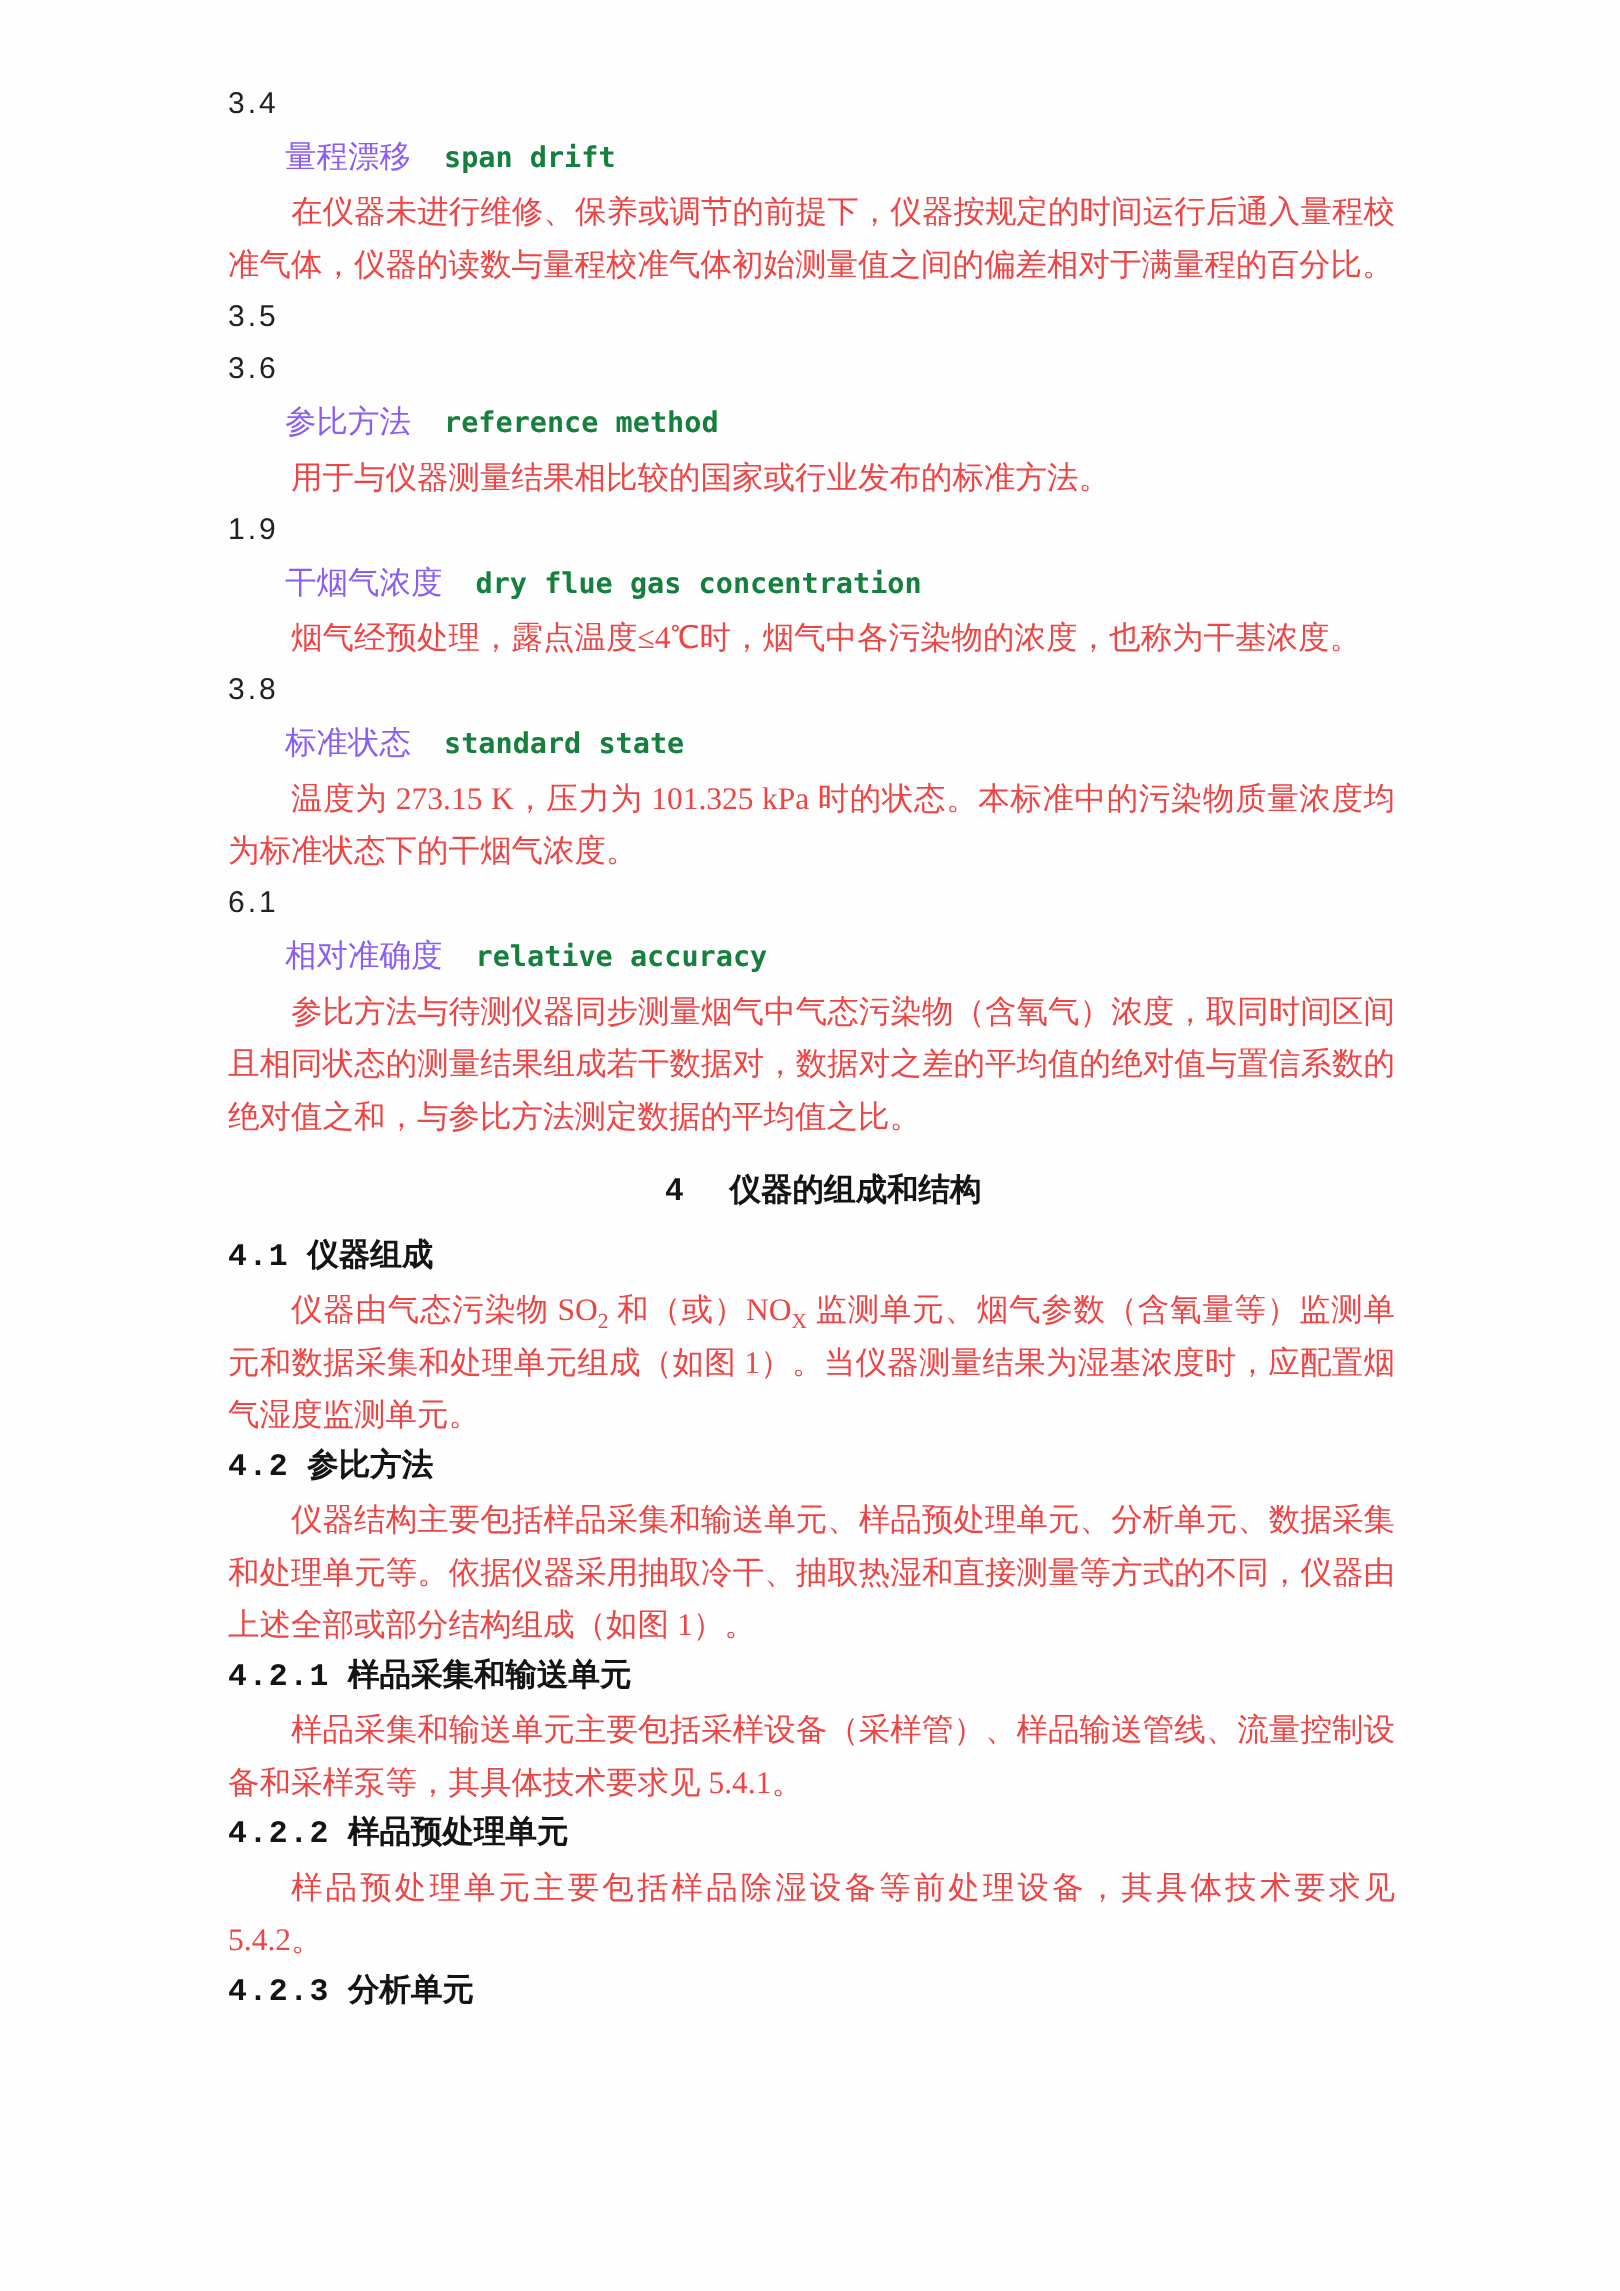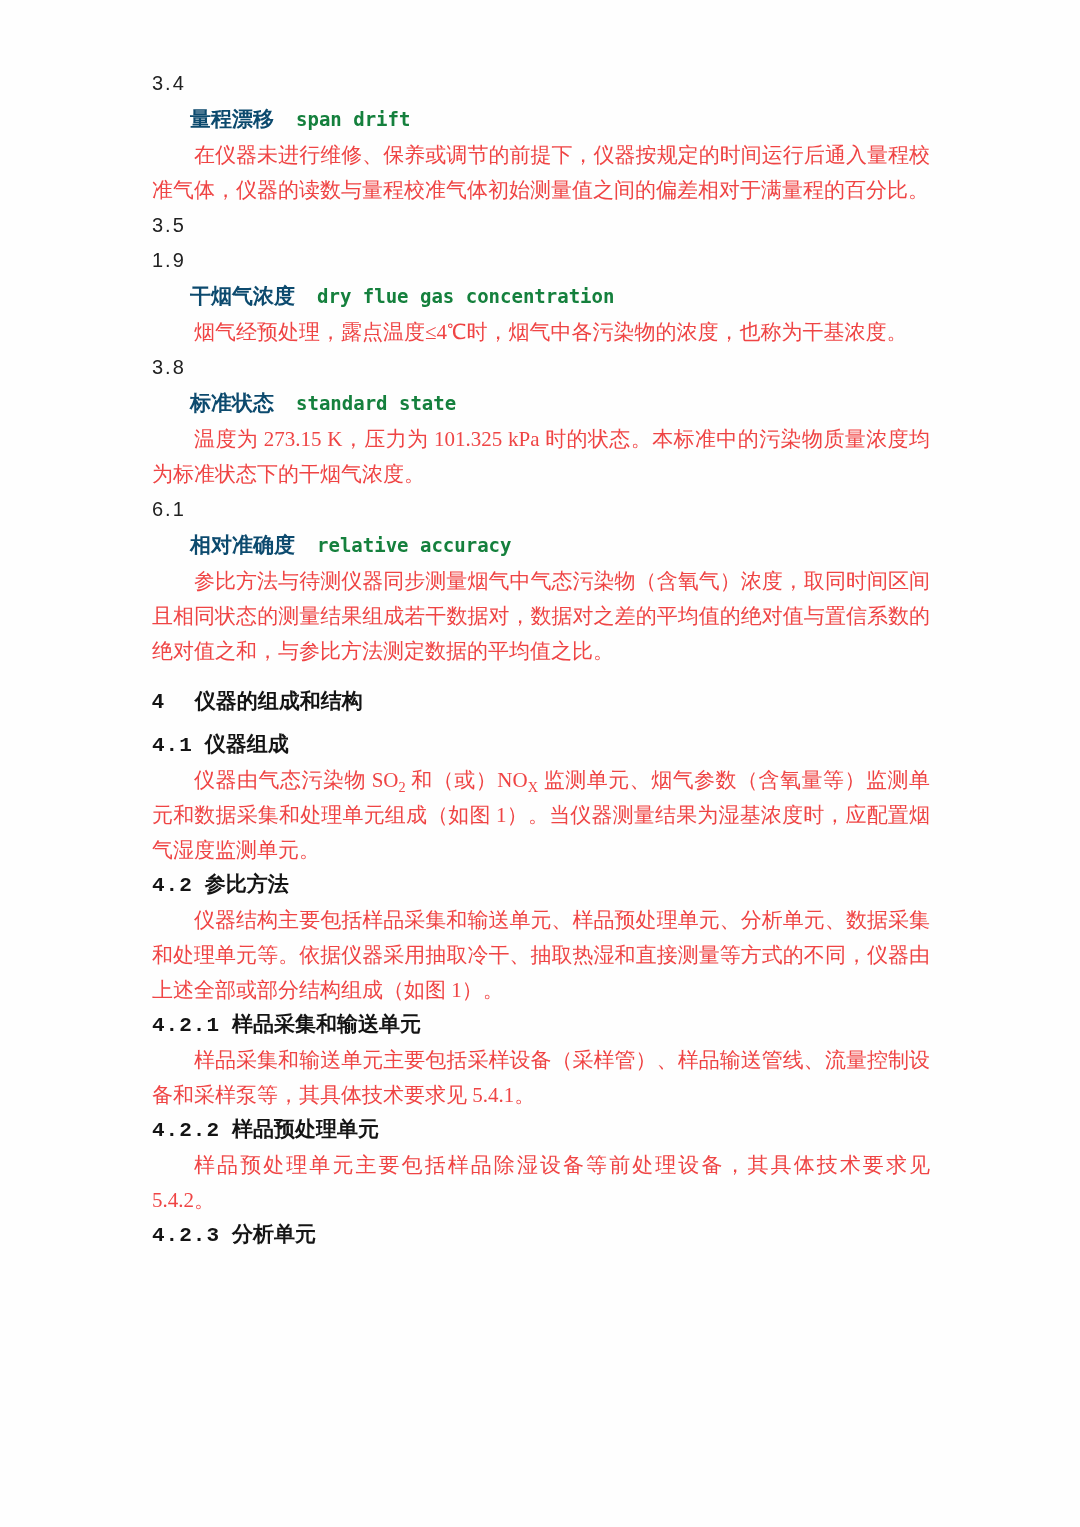--- a/index.html
+++ b/index.html
@@ -7,42 +7,42 @@
     padding: 0;
     background: #ffffff;
   }
   .page {
     position: relative;
     width: 1080px;
     height: 1527px;
     background: #fefefe;
     color: #1c1c1c;
     box-sizing: border-box;
-    padding: 66px 150px 0 152px;
+    padding: 52px 150px 0 152px;
     overflow: hidden;
   }
   
   .sec-num {
     font-family: "Liberation Sans", sans-serif;
     font-size: 20px;
     line-height: 35px;
     letter-spacing: 2px;
     color: #222;
   }
   
   .term-line {
     padding-left: 38px;
     line-height: 35px;
     white-space: nowrap;
   }
   .term-zh {
     font-family: "Liberation Sans", sans-serif;
     font-size: 21px;
-    font-weight: bold;
-    color: #0c4a6e;
+    font-weight: normal;
+    color: #8b5cf6;
   }
   .term-en {
     font-family: "DejaVu Sans Mono", monospace;
     font-size: 19px;
     font-weight: 600;
     margin-left: 22px;
     color: #15803d;
   }
   
   .body-para {
@@ -57,22 +57,23 @@
   .body-para sub {
     font-size: 0.68em;
     line-height: 0;
   }
   
   .chapter-heading {
     font-family: "Liberation Sans", sans-serif;
     font-size: 21px;
     font-weight: bold;
     line-height: 35px;
-    margin: 14px 0 10px 0;
+    margin: 14px 0 10px 16px;
     color: #141414;
+    text-align: center;
   }
   .chapter-heading .ch-num {
     letter-spacing: 1px;
   }
   .chapter-heading .ch-title {
     margin-left: 30px;
   }
   
   .sub-heading {
     font-family: Liberation Mono, monospace;
@@ -97,20 +98,27 @@
     <div class="term-line">
       <span class="term-zh">量程漂移</span><span class="term-en">span drift</span>
     </div>
     <p class="body-para">在仪器未进行维修、保养或调节的前提下，仪器按规定的时间运行后通入量程校准气体，仪器的读数与量程校准气体初始测量值之间的偏差相对于满量程的百分比。</p>
   </section>
 
   <section>
     <div class="sec-num">3.5</div>
   </section>
 
+  <section>
+    <div class="sec-num">3.6</div>
+    <div class="term-line">
+      <span class="term-zh">参比方法</span><span class="term-en">reference method</span>
+    </div>
+    <p class="body-para">用于与仪器测量结果相比较的国家或行业发布的标准方法。</p>
+  </section>
 
   <section>
     <div class="sec-num">1.9</div>
     <div class="term-line">
       <span class="term-zh">干烟气浓度</span><span class="term-en">dry flue gas concentration</span>
     </div>
     <p class="body-para">烟气经预处理，露点温度≤4℃时，烟气中各污染物的浓度，也称为干基浓度。</p>
   </section>
 
   <section>

